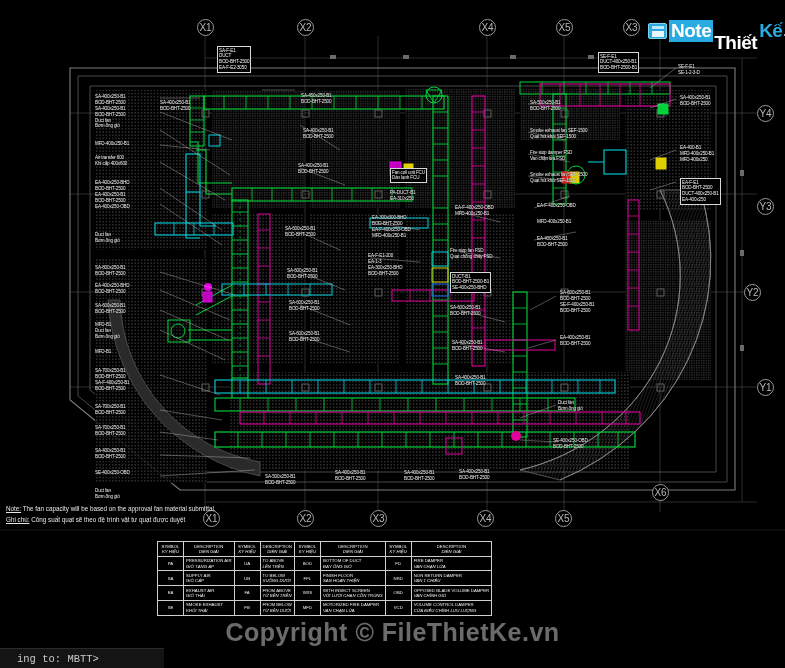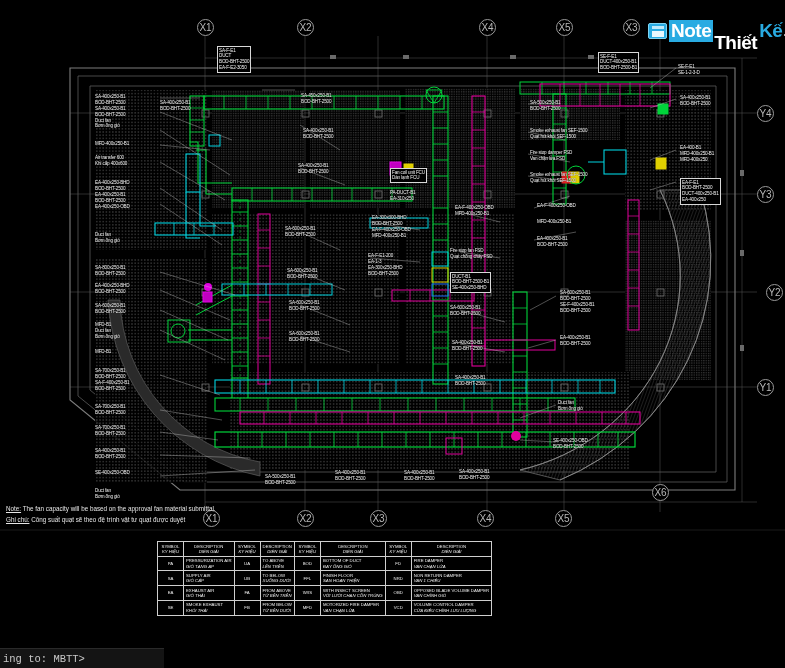--- a/index.html
+++ b/index.html
@@ -132,21 +132,21 @@
   
   #cmdline {
     position:absolute; left:0; bottom:0;
     width:164px; height:20px;
     background:#141414;
     border-top:1px solid #2a2a2a;
     color:#c9c9c9;
     font-family:"Liberation Mono", monospace;
     font-size:10.5px;
     display:flex; align-items:center;
-    padding-left:3px;
+    padding-left:17px;
     z-index:70;
   }
 </style>
 </head>
 <body>
 
 <div id="app">
 
   <div id="cad">
     <svg width="785" height="668" xmlns="http://www.w3.org/2000/svg">
@@ -612,22 +612,22 @@
       <div class="bub" style="left: 623px; top: 19px;">X3</div>
       <div class="bub" style="left: 479px; top: 19px;">X4</div>
       <div class="bub" style="left: 556px; top: 19px;">X5</div>
       <div class="bub" style="left: 203px; top: 510px;">X1</div>
       <div class="bub" style="left: 297px; top: 510px;">X2</div>
       <div class="bub" style="left: 370px; top: 510px;">X3</div>
       <div class="bub" style="left: 477px; top: 510px;">X4</div>
       <div class="bub" style="left: 555px; top: 510px;">X5</div>
       <div class="bub" style="left: 652px; top: 484px;">X6</div>
       <div class="bub" style="left: 757px; top: 105px;">Y4</div>
-      <div class="bub" style="left: 757px; top: 186px; text-align: right;">Y3</div>
-      <div class="bub" style="left: 766px; top: 284px;">Y2</div>
+      <div class="bub" style="left: 757px; top: 198px; text-align: right;">Y3</div>
+      <div class="bub" style="left: 744px; top: 284px;">Y2</div>
       <div class="bub" style="left: 757px; top: 379px;">Y1</div>
     </div>
 
   <div id="annos">
       <div class="anno boxed" style="left: 217px; top: 46px;">SA-F-E1
 DUCT
 BOD-BHT-2500
 EA-F-E2-3050</div>
       <div class="anno" style="left: 301px; top: 93px;">SA-450x250-B1
 BOD-BHT-2500</div>
@@ -817,20 +817,21 @@
           <td><span class="en">MOTORIZED FIRE DAMPER</span><span class="vi">VAN CHẶN LỬA</span></td>
           <td class="sym">VCD</td>
           <td><span class="en">VOLUME CONTROL DAMPER</span><span class="vi">CỬA ĐIỀU CHỈNH LƯU LƯỢNG</span></td>
         </tr>
       </tbody>
   </table>
 
   <div id="dtitle">
   </div>
 
+  <div id="wm">Copyright © FileThietKe.vn</div>
 
   <div id="logo">
     <span class="licon"></span>
     <span class="w1">Note</span>
     <span class="w2">Thiết</span>
     <span class="w3">Kế</span>
     <span class="w4">.vn</span>
   </div>
 
   <div id="cmdline">

